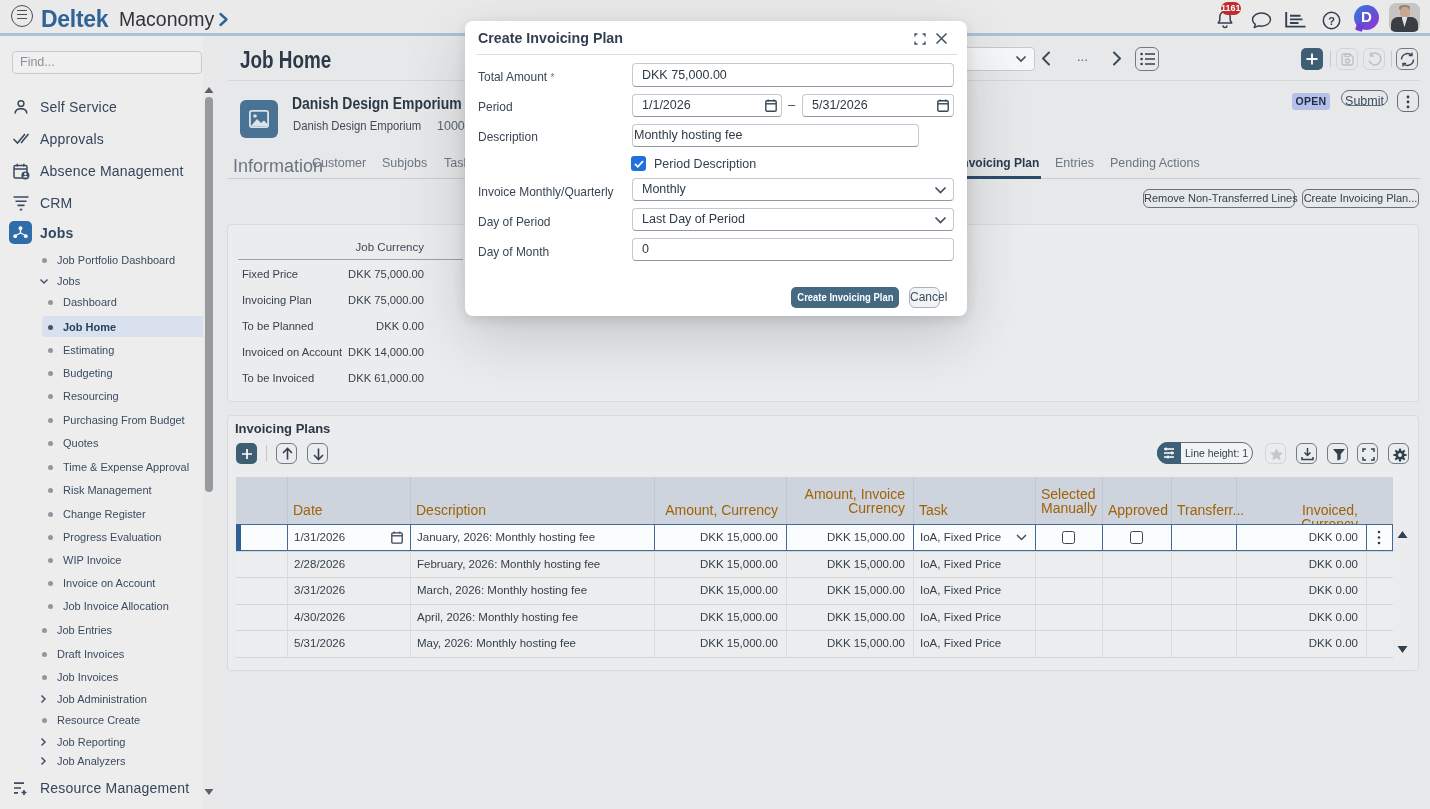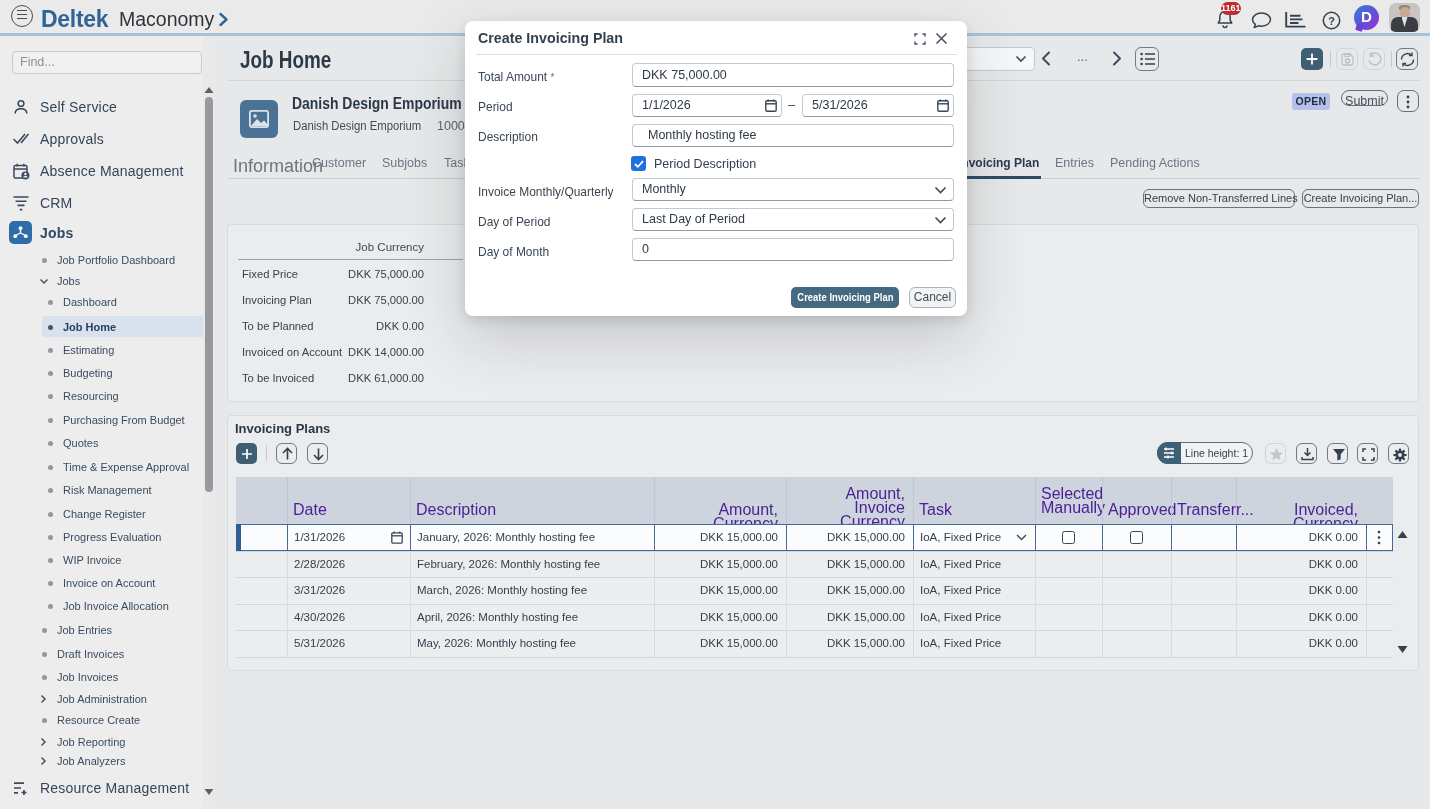--- a/index.html
+++ b/index.html
@@ -9,21 +9,21 @@
 #topbar .circ { position:absolute; left:11px; top:5px; width:22px; height:22px; border:1.4px solid #4a4f55; border-radius:50%; }
 #topbar .circ i { position:absolute; left:5px; width:10px; height:0; border-top:1.6px solid #4a4f55; display:block; }
 .deltek { position:absolute; left:41px; top:6px; font-size:23px; font-weight:bold; color:#2e6496; letter-spacing:-0.3px; }
 .maconomy { position:absolute; left:119px; top:8px; font-size:19.5px; color:#30343a; }
 .nav-top { position:absolute; left:0; width:215px; height:22px; font-size:14px; font-weight:500; color:#35465a; line-height:22px; letter-spacing:0.2px; }
 .nav-top span { position:absolute; left:40px; }
 .nav-sub { position:absolute; height:21px; font-size:11px; font-weight:500; color:#3b4c60; line-height:21px; }
 .bullet { position:absolute; width:5px; height:5px; border-radius:50%; background:#8d98a3; top:8px; }
 .ibtn { position:absolute; width:22px; height:22px; border:1px solid #6f7b86; border-radius:6px; }
 .ibtn.dis { border-color:#d2d4d6; }
-.hdrcell { position:absolute; font-size:16px; color:#4c1d95; line-height:14px; }
+.hdrcell { position:absolute; font-size:14px; color:#a16207; line-height:14px; }
 .cell { position:absolute; font-size:11.5px; color:#333f4b; line-height:26px; white-space:nowrap; }
 .vline { position:absolute; width:1px; background:#dadbdd; }
 </style>
 </head>
 <body>
 <div id="topbar">
   <div class="circ">
       <i style="top:4px"></i>
       <i style="top:8px"></i>
       <i style="top:12px"></i>
@@ -528,33 +528,33 @@
       <path d="M3.2 0.4 V2.6 M8.8 0.4 V2.6" stroke="#3a4754" stroke-width="1.4"></path>
     </svg>
     <div class="abs" style="left:323px;top:76px;font-size:13px;color:#3a4653">–</div>
     <div class="abs" style="left:337px;top:73px;width:152px;height:23px;background:#fff;border:1px solid #c6c9cc;border-bottom-color:#8b9aa9;border-radius:4px;font-size:12.5px;color:#2e3a46;line-height:21px;padding-left:9px">5/31/2026</div>
     <svg class="abs" style="left:472px;top:78px" width="12" height="13" viewBox="0 0 12 13">
       <rect x="0.8" y="1.8" width="10.4" height="10.4" rx="1.2" fill="none" stroke="#3a4754" stroke-width="1.4"></rect>
       <path d="M0.8 4.8 H11.2" stroke="#3a4754" stroke-width="1.4"></path>
       <path d="M3.2 0.4 V2.6 M8.8 0.4 V2.6" stroke="#3a4754" stroke-width="1.4"></path>
     </svg>
     <div class="abs" style="left:13px;top:108px;font-size:13px;color:#3a4653;transform:scaleX(0.92);transform-origin:0 50%;white-space:nowrap">Description</div>
-    <div class="abs" style="left:167px;top:103px;width:322px;height:23px;background:#fff;border:1px solid #c6c9cc;border-bottom-color:#8b9aa9;border-radius:4px;font-size:12.5px;color:#2e3a46;line-height:21px;padding-left:15px">Monthly hosting fee</div>
+    <div class="abs" style="left:167px;top:103px;width:287px;height:23px;background:#fff;border:1px solid #c6c9cc;border-bottom-color:#8b9aa9;border-radius:4px;font-size:12.5px;color:#2e3a46;line-height:21px;padding-left:1px">Monthly hosting fee</div>
     <div class="abs" style="left:166px;top:135px;width:15px;height:15px;background:#2070dd;border-radius:3px">
       <svg style="position:absolute;left:2.5px;top:3.5px" width="10" height="8" viewBox="0 0 10 8">
         <path d="M1 4 L3.8 6.8 L9 1.2" stroke="#fff" stroke-width="1.8" fill="none"></path>
       </svg>
     </div>
     <div class="abs" style="left:189px;top:136px;font-size:12.5px;color:#333f4c">Period Description</div>
     <div class="abs" style="left:13px;top:163px;font-size:13px;color:#3a4653;transform:scaleX(0.92);transform-origin:0 50%;white-space:nowrap">Invoice Monthly/Quarterly</div>
     <div class="abs" style="left:167px;top:157px;width:322px;height:23px;background:#fff;border:1px solid #c6c9cc;border-bottom-color:#8b9aa9;border-radius:4px;font-size:12.5px;color:#2e3a46;line-height:21px;padding-left:9px">Monthly</div>
     <svg class="abs" style="left:469px;top:165px" width="13" height="8" viewBox="0 0 13 8">
       <path d="M1.5 1.5 L6.5 6.5 L11.5 1.5" stroke="#42505e" stroke-width="1.7" fill="none"></path>
     </svg>
     <div class="abs" style="left:13px;top:193px;font-size:13px;color:#3a4653;transform:scaleX(0.92);transform-origin:0 50%;white-space:nowrap">Day of Period</div>
     <div class="abs" style="left:167px;top:187px;width:322px;height:23px;background:#fff;border:1px solid #c6c9cc;border-bottom-color:#8b9aa9;border-radius:4px;font-size:12.5px;color:#2e3a46;line-height:21px;padding-left:9px">Last Day of Period</div>
     <svg class="abs" style="left:469px;top:195px" width="13" height="8" viewBox="0 0 13 8">
       <path d="M1.5 1.5 L6.5 6.5 L11.5 1.5" stroke="#42505e" stroke-width="1.7" fill="none"></path>
     </svg>
     <div class="abs" style="left:13px;top:223px;font-size:13px;color:#3a4653;transform:scaleX(0.92);transform-origin:0 50%;white-space:nowrap">Day of Month</div>
     <div class="abs" style="left:167px;top:217px;width:322px;height:23px;background:#fff;border:1px solid #c6c9cc;border-bottom-color:#8b9aa9;border-radius:4px;font-size:12.5px;color:#2e3a46;line-height:21px;padding-left:9px">0</div>
     <div class="abs" style="left:326px;top:266px;width:108px;height:21px;background:#456980;border-radius:5px;color:#fff;font-size:10.5px;font-weight:bold;text-align:center;line-height:21px;white-space:nowrap"><span style="display:inline-block;transform:scaleX(0.9)">Create Invoicing Plan</span></div>
-    <div class="abs" style="left:444px;top:266px;width:47px;height:21px;background:#f2f3f4;border:1px solid #aab3bb;border-radius:6px;color:#3d4d5b;font-size:12px;text-align:center;line-height:19px">Cancel</div>
+    <div class="abs" style="left:444px;top:266px;width:31px;height:21px;background:#f2f3f4;border:1px solid #aab3bb;border-radius:6px;color:#3d4d5b;font-size:12px;text-align:center;line-height:19px">Cancel</div>
   </div>
 </body></html>

